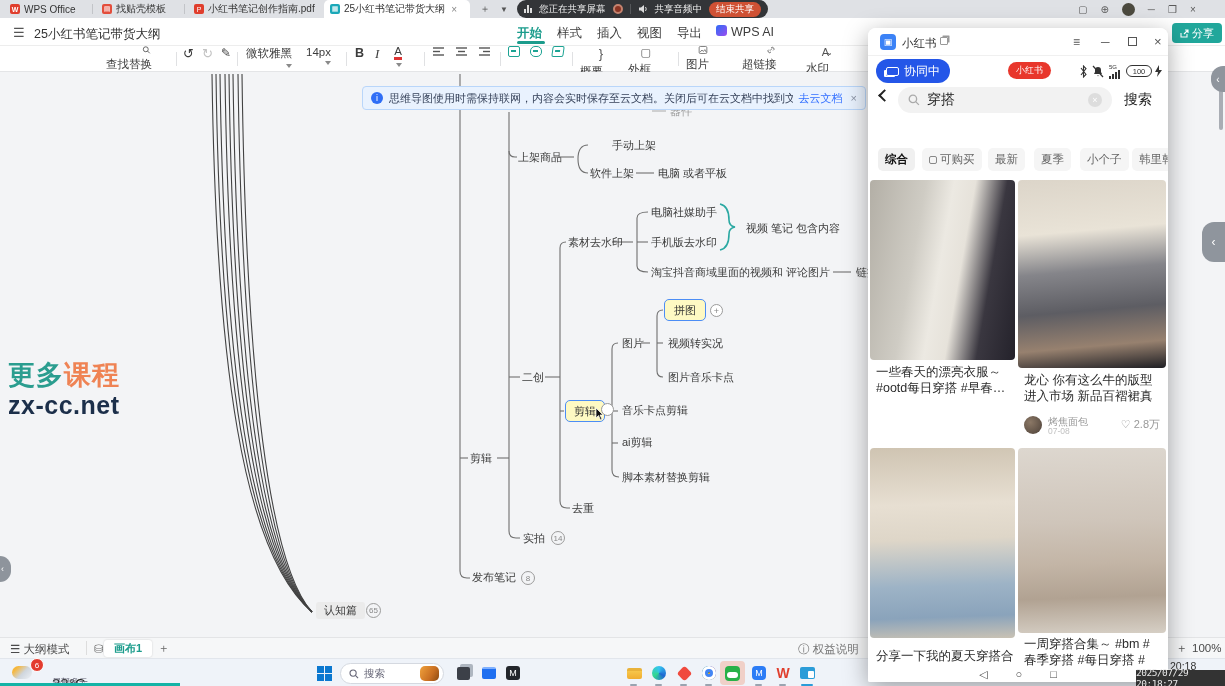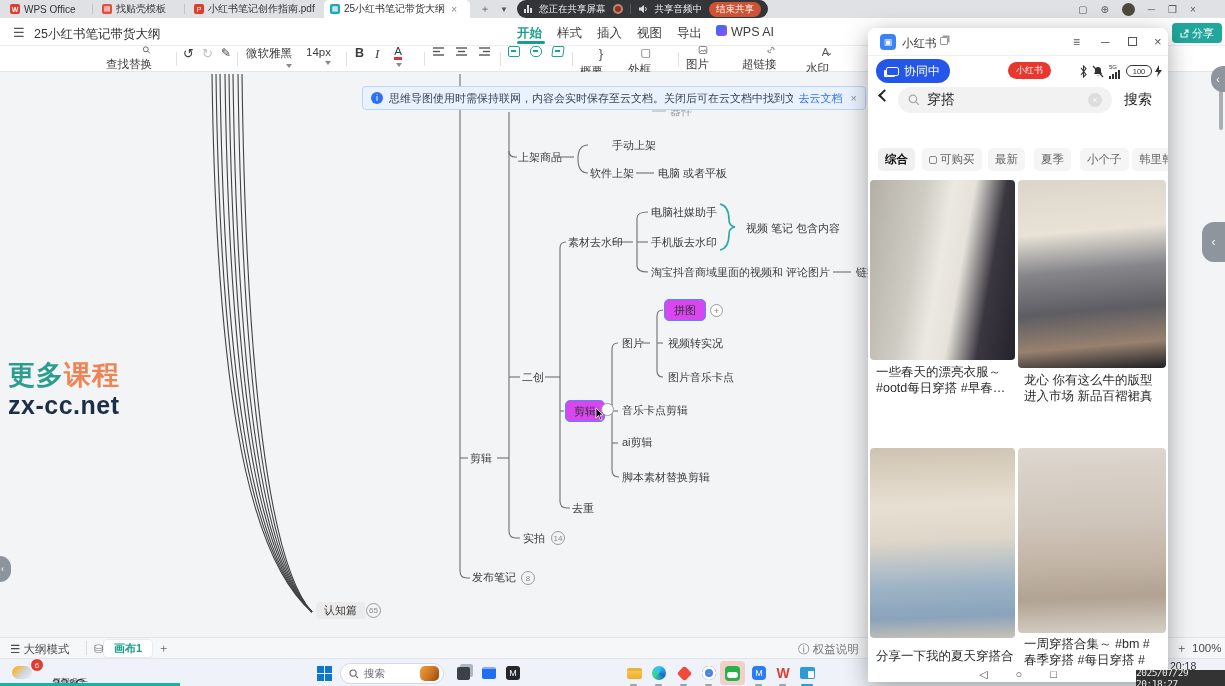--- a/index.html
+++ b/index.html
@@ -33,21 +33,21 @@
   .tb { position:absolute; top:0; height:26px; display:flex; align-items:flex-end; font-size:11.5px; color:#3c3c3c; gap:3px; white-space:nowrap;flex-direction:column; }
   .tb-div { position:absolute; top:6px; width:1px; height:14px; background:#e0e1e3; }
   .caret { width:0; height:0; border-left:3.5px solid transparent; border-right:3.5px solid transparent; border-top:4px solid #8a8a8a; display:inline-block; margin-left:2px; }
   .teal-ic { width:12px; height:11px; border:1.5px solid #1ca393; border-radius:2px; position:relative; display:inline-block; }
   .teal-ic:after { content:""; position:absolute; left:2px; top:3px; width:5px; height:1.5px; background:#1ca393; }
   .align-svg line { stroke:#555; stroke-width:1.4; }
 
   
   .canvas { position:absolute; left:0; top:72px; width:1225px; height:565px; background:#f3f4f6; overflow:hidden; }
   .mm { position:absolute; font-size:11px; line-height:13px; color:#3b3b3b; white-space:nowrap; z-index:4; }
-  .mm-box { position:absolute; border:1.6px solid #4c8df5; border-radius:5px; background:#d946ef; display:flex; align-items:center; justify-content:center; font-size:11px; color:#333; z-index:5; }
+  .mm-box { position:absolute; border:1.6px solid #4c8df5; border-radius:5px; background:#fef9c3; display:flex; align-items:center; justify-content:center; font-size:11px; color:#333; z-index:5; }
   .badge { position:absolute; border:1px solid #9b9b9b; border-radius:50%; color:#888; display:flex; align-items:center; justify-content:center; background:#f3f4f6; z-index:4; }
   .banner { position:absolute; left:362px; top:14px; width:504px; height:24px; background:#e9f2fe; border:1px solid #b9d6fa; border-radius:4px; display:flex; align-items:center; gap:6px; padding:0 8px; z-index:6; }
   .banner .info { width:12px; height:12px; border-radius:50%; background:#2f6ef6; color:#fff; font-size:9px; display:flex; align-items:center; justify-content:center; flex:0 0 auto; }
   .banner .txt { font-size:11px; color:#36425a; white-space:nowrap; overflow:hidden; }
   .banner .lnk { font-size:11px; color:#3370ff; white-space:nowrap; }
   .banner .x { color:#8a93a5; font-size:11px; margin-left:2px; }
   .wm { position:absolute; left:8px; top:288px; z-index:3; line-height:30px; }
   .wm .l1 { font-size:27px; font-weight:bold; letter-spacing:1px; }
   .wm .l2 { font-size:25px; font-weight:bold; color:#1c2f4a; letter-spacing:0.5px; }
   .left-handle { position:absolute; left:0; top:484px; width:11px; height:26px; background:#7d848d; border-radius:0 13px 13px 0; opacity:.85; z-index:7; display:flex; align-items:center; color:#fff; font-size:9px; padding-left:1px; }
@@ -510,20 +510,26 @@
       <span class="chip" style="left:166px;">夏季</span>
       <span class="chip" style="left:212px;">小个子</span>
       <span class="chip" style="left:264px;width:44px;justify-content:flex-start;overflow:hidden;">韩里韩气</span>
     </div>
 
     <div class="card-img" style="left:2px;top:152px;width:145px;height:180px;background:linear-gradient(100deg,#b3afa6 0%,#cfccc4 32%,#ece9e2 48%,#e6e2da 60%,#3a3740 78%,#24222b 100%);"></div>
     <div class="card-title" style="left:8px;top:336px;width:136px;height:34px;">一些春天的漂亮衣服～ #ootd每日穿搭 #早春…</div>
 
     <div class="card-img" style="left:150px;top:152px;width:148px;height:188px;background:linear-gradient(175deg,#dcd5c9 0%,#e9e3d7 28%,#85858a 48%,#5d5d63 68%,#97816f 86%,#1f1f24 100%);"></div>
     <div class="card-title" style="left:156px;top:344px;width:138px;height:34px;">龙心 你有这么牛的版型进入市场 新品百褶裙真的…</div>
+    <div class="card-foot" style="left:150px;top:386px;width:148px;">
+      <span class="avatar" style="left:6px;top:2px;width:18px;height:18px;background:radial-gradient(circle at 35% 35%,#8b7866,#4c4038);"></span>
+      <span class="abs" style="left:30px;top:1px;">烤焦面包</span>
+      <span class="abs" style="left:30px;top:12px;font-size:8.5px;color:#c0c0c0;">07-08</span>
+      <span class="likes"><span>♡</span> <span>2.8万</span></span>
+    </div>
 
     <div class="card-img" style="left:2px;top:420px;width:145px;height:190px;background:linear-gradient(178deg,#cfc4b2 0%,#e7dfd2 30%,#ded6c8 48%,#9db3c6 72%,#8aa3bb 88%,#c9c2b4 100%);"></div>
     <div class="card-title" style="left:8px;top:620px;width:138px;height:17px;white-space:nowrap;">分享一下我的夏天穿搭合</div>
 
     <div class="card-img" style="left:150px;top:420px;width:148px;height:185px;background:linear-gradient(178deg,#ddd7cf 0%,#cfc5ba 40%,#c3b5a6 62%,#b1a292 80%,#d6cfc5 100%);"></div>
     <div class="card-title" style="left:156px;top:608px;width:138px;height:32px;">一周穿搭合集～ #bm #春季穿搭 #每日穿搭 #日…</div>
 
     <div class="ph-nav">
       <span>◁</span>
       <span>○</span>

